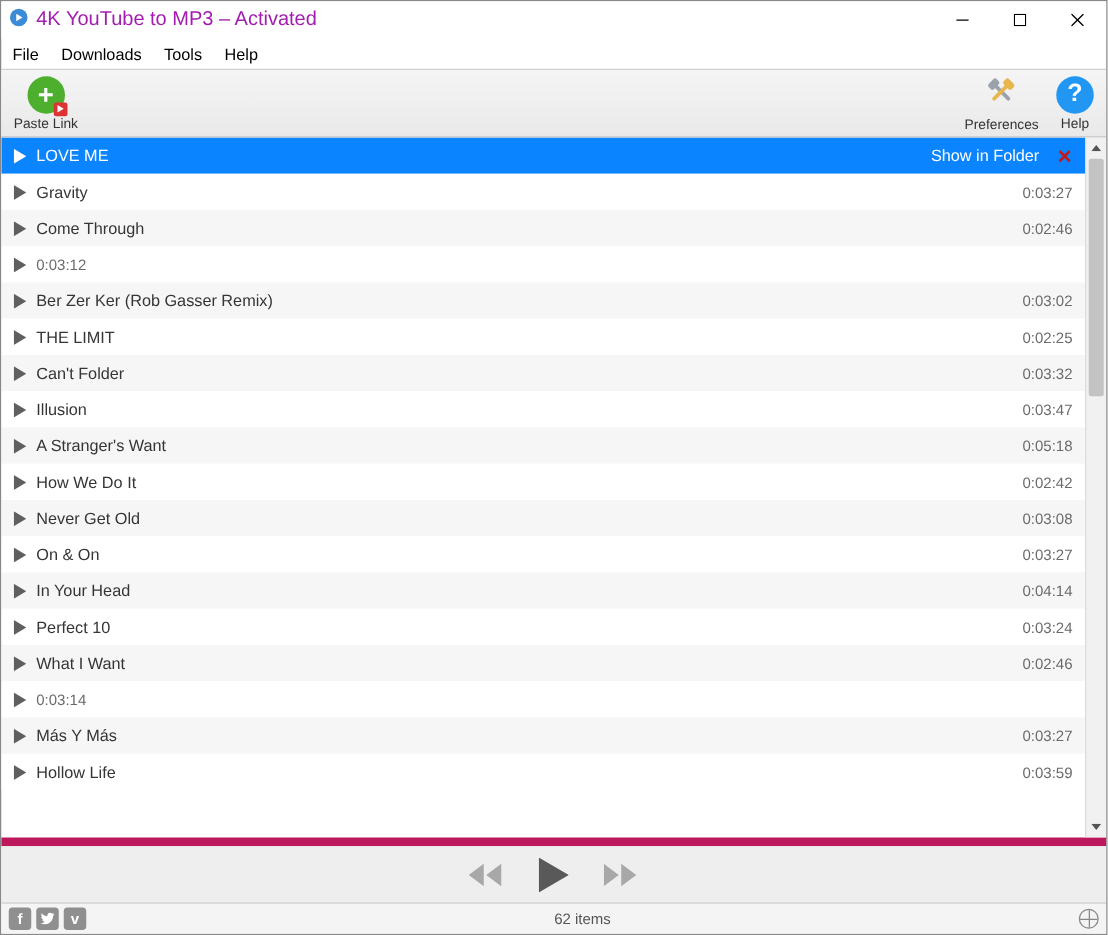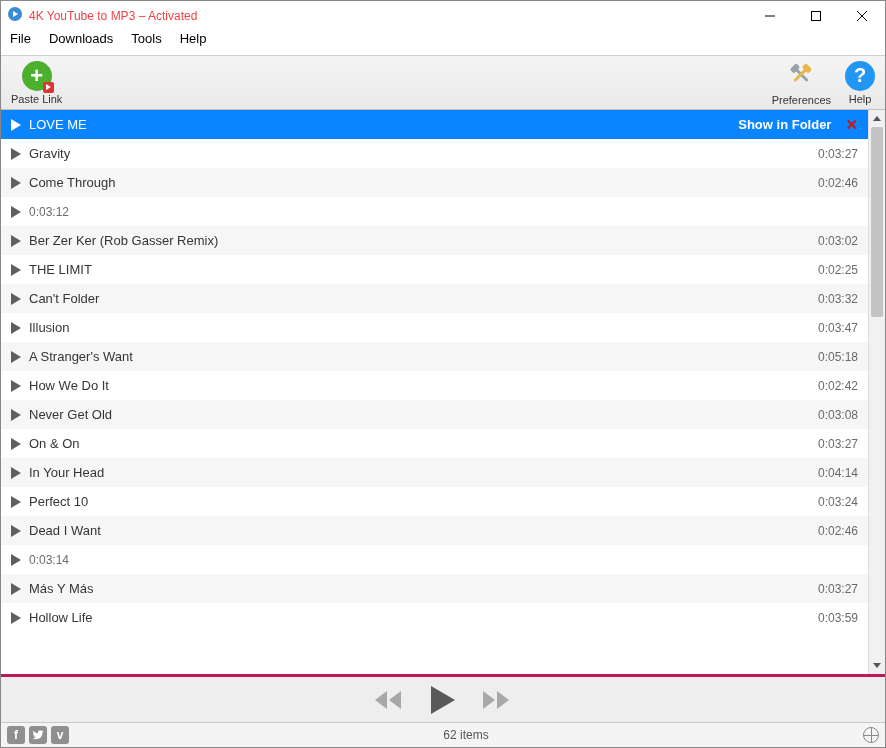--- a/index.html
+++ b/index.html
@@ -1,48 +1,48 @@
 <!DOCTYPE html>
 <html><head>
 <meta charset="utf-8">
 <style>
   * { box-sizing: border-box; margin: 0; padding: 0; font-family: "Segoe UI", Tahoma, sans-serif; }
   body { width: 886px; height: 748px; background: #fff; border: 1px solid #888; display: flex; flex-direction: column; overflow: hidden; }
 
   .titlebar { height: 30px; display: flex; align-items: center; justify-content: space-between; background: #fff; }
   .titlebar-left { display: flex; align-items: center; padding-left: 6px; gap: 6px; }
-  .titlebar-title { font-size: 12px; color: #ef4444; }
+  .titlebar-title { font-size: 16px; color: #a21caf; }
   .titlebar-btns { display: flex; }
   .titlebar-btn { width: 46px; height: 30px; display: flex; align-items: center; justify-content: center; color: #000; }
 
-  .menubar { height: 24px; display: flex; gap: 18px; padding: 0 9px; font-size: 13px; color: #000; }
+  .menubar { height: 24px; display: flex; align-items: center; gap: 18px; padding: 0 9px; font-size: 13px; color: #000; }
   .menubar span { cursor: default; }
 
   .toolbar { height: 55px; background: linear-gradient(#f5f5f5,#e9e9e9); border-top: 1px solid #d0d0d0; border-bottom: 1px solid #c0c0c0; display: flex; align-items: center; justify-content: space-between; padding: 0 10px; }
   .tool-left { display: flex; align-items: center; text-align: right; }
   .tool-right { display: flex; align-items: center; gap: 14px; }
   .tool-item { display: flex; flex-direction: column; align-items: center; font-size: 11px; color: #333; gap: 2px; }
   .paste-icon { width: 30px; height: 30px; border-radius: 50%; background: #4caf2e; display: flex; align-items: center; justify-content: center; position: relative; }
   .paste-icon::after { content: "+"; color: #fff; font-weight: bold; font-size: 22px; line-height: 1; }
   .paste-badge { position: absolute; right: -2px; bottom: -2px; width: 11px; height: 11px; background: #d33; border-radius: 2px; }
   .paste-badge::after { content: ""; position: absolute; left: 3px; top: 2px; border-left: 5px solid #fff; border-top: 3px solid transparent; border-bottom: 3px solid transparent; }
   .help-icon { width: 30px; height: 30px; border-radius: 50%; background: #2196f3; color: #fff; display: flex; align-items: center; justify-content: center; font-size: 20px; font-weight: bold; }
 
-  .list-container { flex: 1; display: flex; overflow: hidden; border-bottom: 3px solid #be185d; }
+  .list-container { flex: 1; display: flex; overflow: hidden; border-bottom: 7px solid #be185d; }
   .list { flex: 1; overflow: hidden; }
   .row { height: 29px; display: flex; align-items: center; padding: 0 10px; font-size: 13px; color: #353535; }
   .row:nth-child(odd) { background: #f6f6f6; }
   .row:nth-child(even) { background: #ffffff; }
   .row-play { margin-right: 8px; display: inline-block; }
   .row-play svg { display: block; }
   .row-title { flex: 1; }
   .row-time { color: #6a6a6a; font-size: 12px; }
   .row.selected { background: #0a84ff !important; color: #fff; }
   .row.selected .row-play svg path { fill: #fff; }
-  .row-action { font-weight: 700; margin-right: 14px; font-size: 13px; margin-left: 16px; }
+  .row-action { font-weight: 400; margin-right: 14px; font-size: 13px; margin-left: 16px; }
   .row-close { color: #c71818; font-weight: bold; font-size: 15px; }
 
   .vscroll { width: 17px; background: #f1f1f1; border-left: 1px solid #dcdcdc; display: flex; flex-direction: column; }
   .vscroll-arrow { height: 17px; display: flex; align-items: center; justify-content: center; color: #555; font-size: 9px; }
   .vscroll-track { flex: 1; position: relative; }
   .vscroll-thumb { position: absolute; left: 2px; right: 2px; top: 0; height: 190px; background: #c3c3c3; border-radius: 2px; }
 
   .player { height: 46px; display: flex; align-items: center; justify-content: center; gap: 28px; background: #eeeeee; border-bottom: 1px solid #c8c8c8; }
   .player svg { display: block; }
 
@@ -253,21 +253,21 @@
         </span>
         <span class="row-title">Perfect 10</span>
         <span class="row-time">0:03:24</span>
       </div>
       <div class="row">
         <span class="row-play">
           <svg width="10" height="12">
             <path d="M0 0 L0 12 L10 6 Z" fill="#5f5f5f"></path>
           </svg>
         </span>
-        <span class="row-title">Dead I Want</span>
+        <span class="row-title">What I Want</span>
         <span class="row-time">0:02:46</span>
       </div>
       <div class="row">
         <span class="row-play">
           <svg width="10" height="12">
             <path d="M0 0 L0 12 L10 6 Z" fill="#5f5f5f"></path>
           </svg>
         </span>
         <span class="row-time">0:03:14</span>
       </div>

